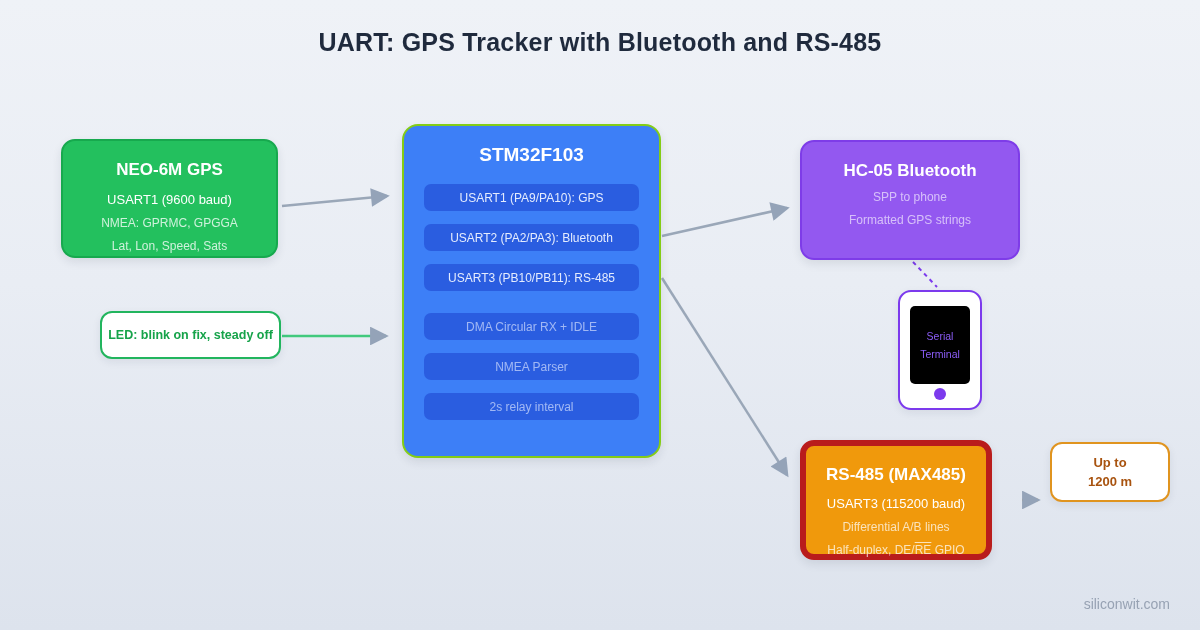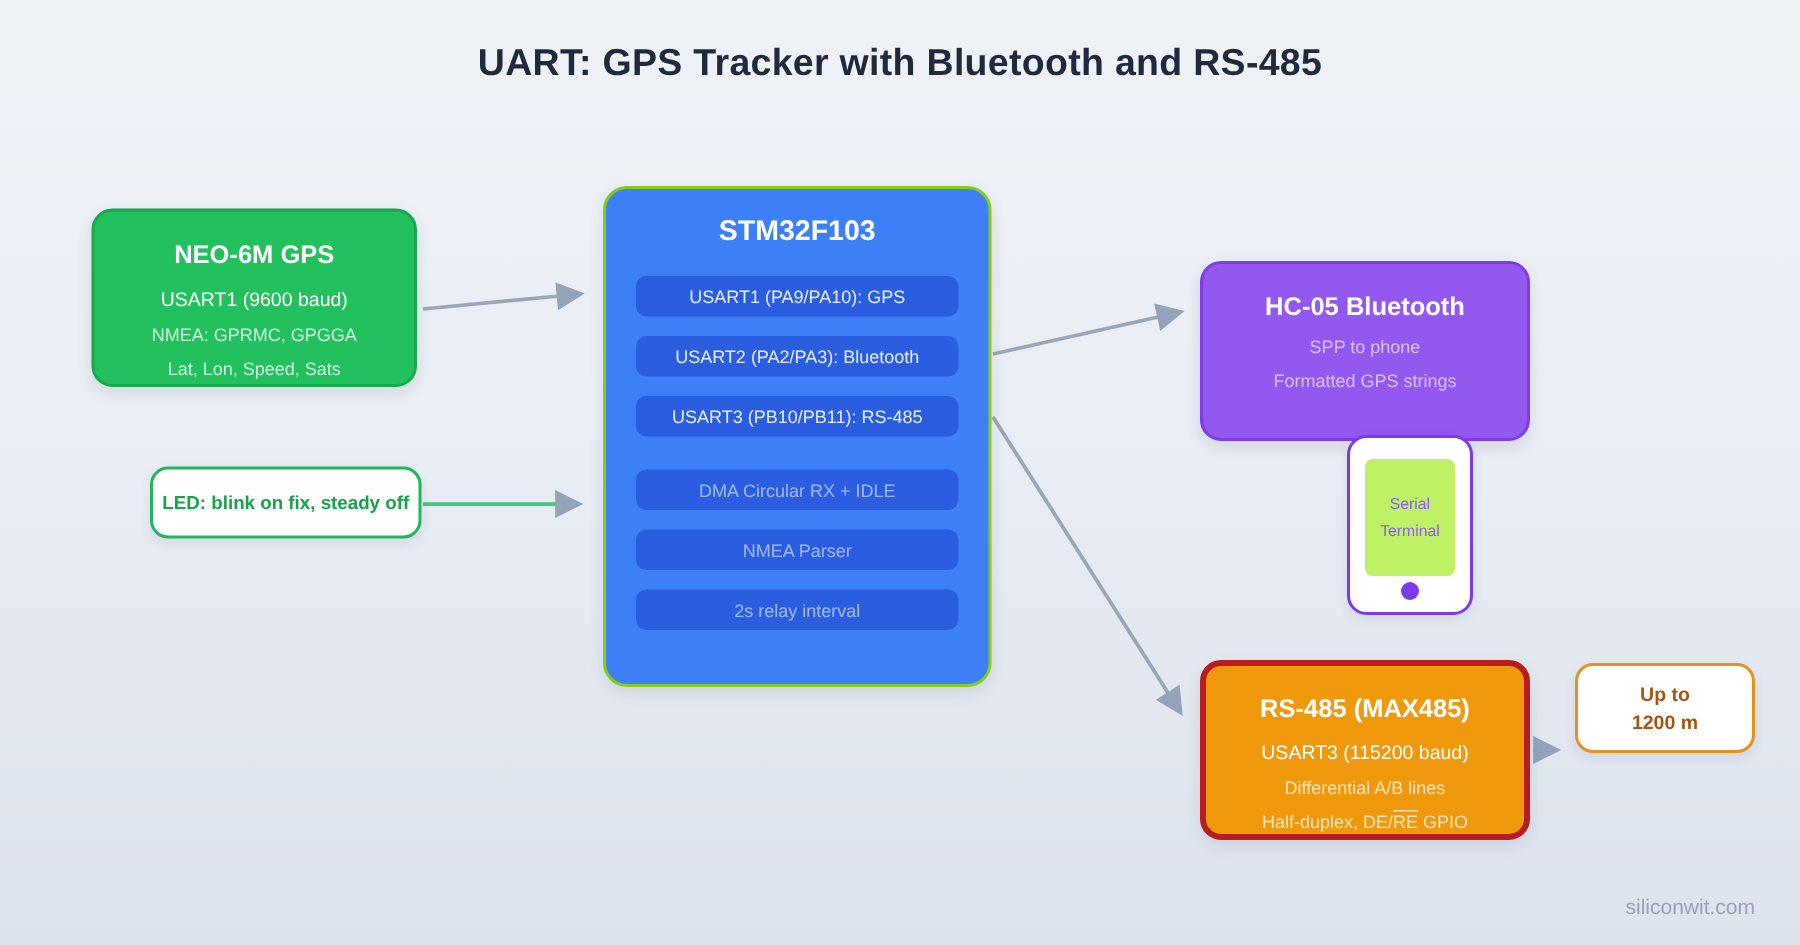--- a/index.html
+++ b/index.html
@@ -44,28 +44,28 @@
     font-size: 12px; color: rgba(238,243,255,0.95); }
   .pill.p1 { top: 58px; }
   .pill.p2 { top: 98px; }
   .pill.p3 { top: 138px; }
   .pill.p4 { top: 187px; color: rgba(222,231,255,0.66); }
   .pill.p5 { top: 227px; color: rgba(222,231,255,0.66); }
   .pill.p6 { top: 267px; color: rgba(222,231,255,0.66); }
 
   
   .bt-node { left: 800px; top: 140px; width: 220px; height: 120px;
-    background: #9358f0; border: 2px solid #7e3ce8; margin-top: 34px; }
+    background: #9358f0; border: 2px solid #7e3ce8; }
   .bt-node .node-title { margin-top: 19px; font-size: 17px; font-weight: bold; color: #ffffff; }
   .bt-node .node-line1 { margin-top: 11px; font-size: 13px; color: #f1eaff; }
   .bt-node .node-line2, .bt-node .node-line3 { margin-top: 9px; font-size: 12px; color: rgba(255,255,255,0.62); }
 
   
-  .rs-node { left: 800px; top: 440px; width: 220px; height: 120px;
-    background: #f0990c; border: 4px solid #b91c1c; }
+  .rs-node { left: 800px; top: 440px; width: 192px; height: 120px;
+    background: #f0990c; border: 6px solid #b91c1c; }
   .rs-node .node-title { margin-top: 19px; font-size: 17px; font-weight: bold; color: #ffffff; }
   .rs-node .node-line1 { margin-top: 11px; font-size: 13px; color: #ffffff; }
   .rs-node .node-line2, .rs-node .node-line3 { margin-top: 9px; font-size: 12px; color: rgba(255,255,255,0.72); }
   .overline { text-decoration: overline; }
 
   
   .led-note { left: 100px; top: 311px; width: 181px; height: 48px;
     background: #ffffff; border: 2px solid #22b55e; border-radius: 12px;
     display: flex; align-items: center; justify-content: center;
     font-size: 12.5px; font-weight: bold; color: #16a34a;
@@ -76,21 +76,21 @@
     background: #ffffff; border: 2px solid #e0941f; border-radius: 12px;
     display: flex; flex-direction: column; align-items: center; justify-content: center;
     gap: 4px; font-size: 13px; font-weight: bold; color: #a8530f;
     box-shadow: 0 3px 8px rgba(30,41,59,0.08); }
 
   
   .phone { position: absolute; left: 898px; top: 290px; width: 84px; height: 120px;
     background: #ffffff; border: 2px solid #7c3aed; border-radius: 13px;
     box-sizing: border-box; box-shadow: 0 3px 8px rgba(30,41,59,0.08); }
   .phone-screen { position: absolute; left: 10px; top: 14px; width: 60px; height: 78px;
-    background: #bef264; border-radius: 5px;
+    background: #000000; border-radius: 5px;
     display: flex; flex-direction: column; align-items: center; justify-content: center;
     gap: 6px; font-size: 10.5px; color: #8b5cf6; }
   .phone-home { position: absolute; left: 50%; bottom: 8px; width: 12px; height: 12px;
     margin-left: -6px; border-radius: 50%; background: #7c3aed; }
 
   .watermark { position: absolute; top: 596px; right: 30px;
     font-size: 14px; color: #97a2b3; }
 </style>
 </head>
 <body>

